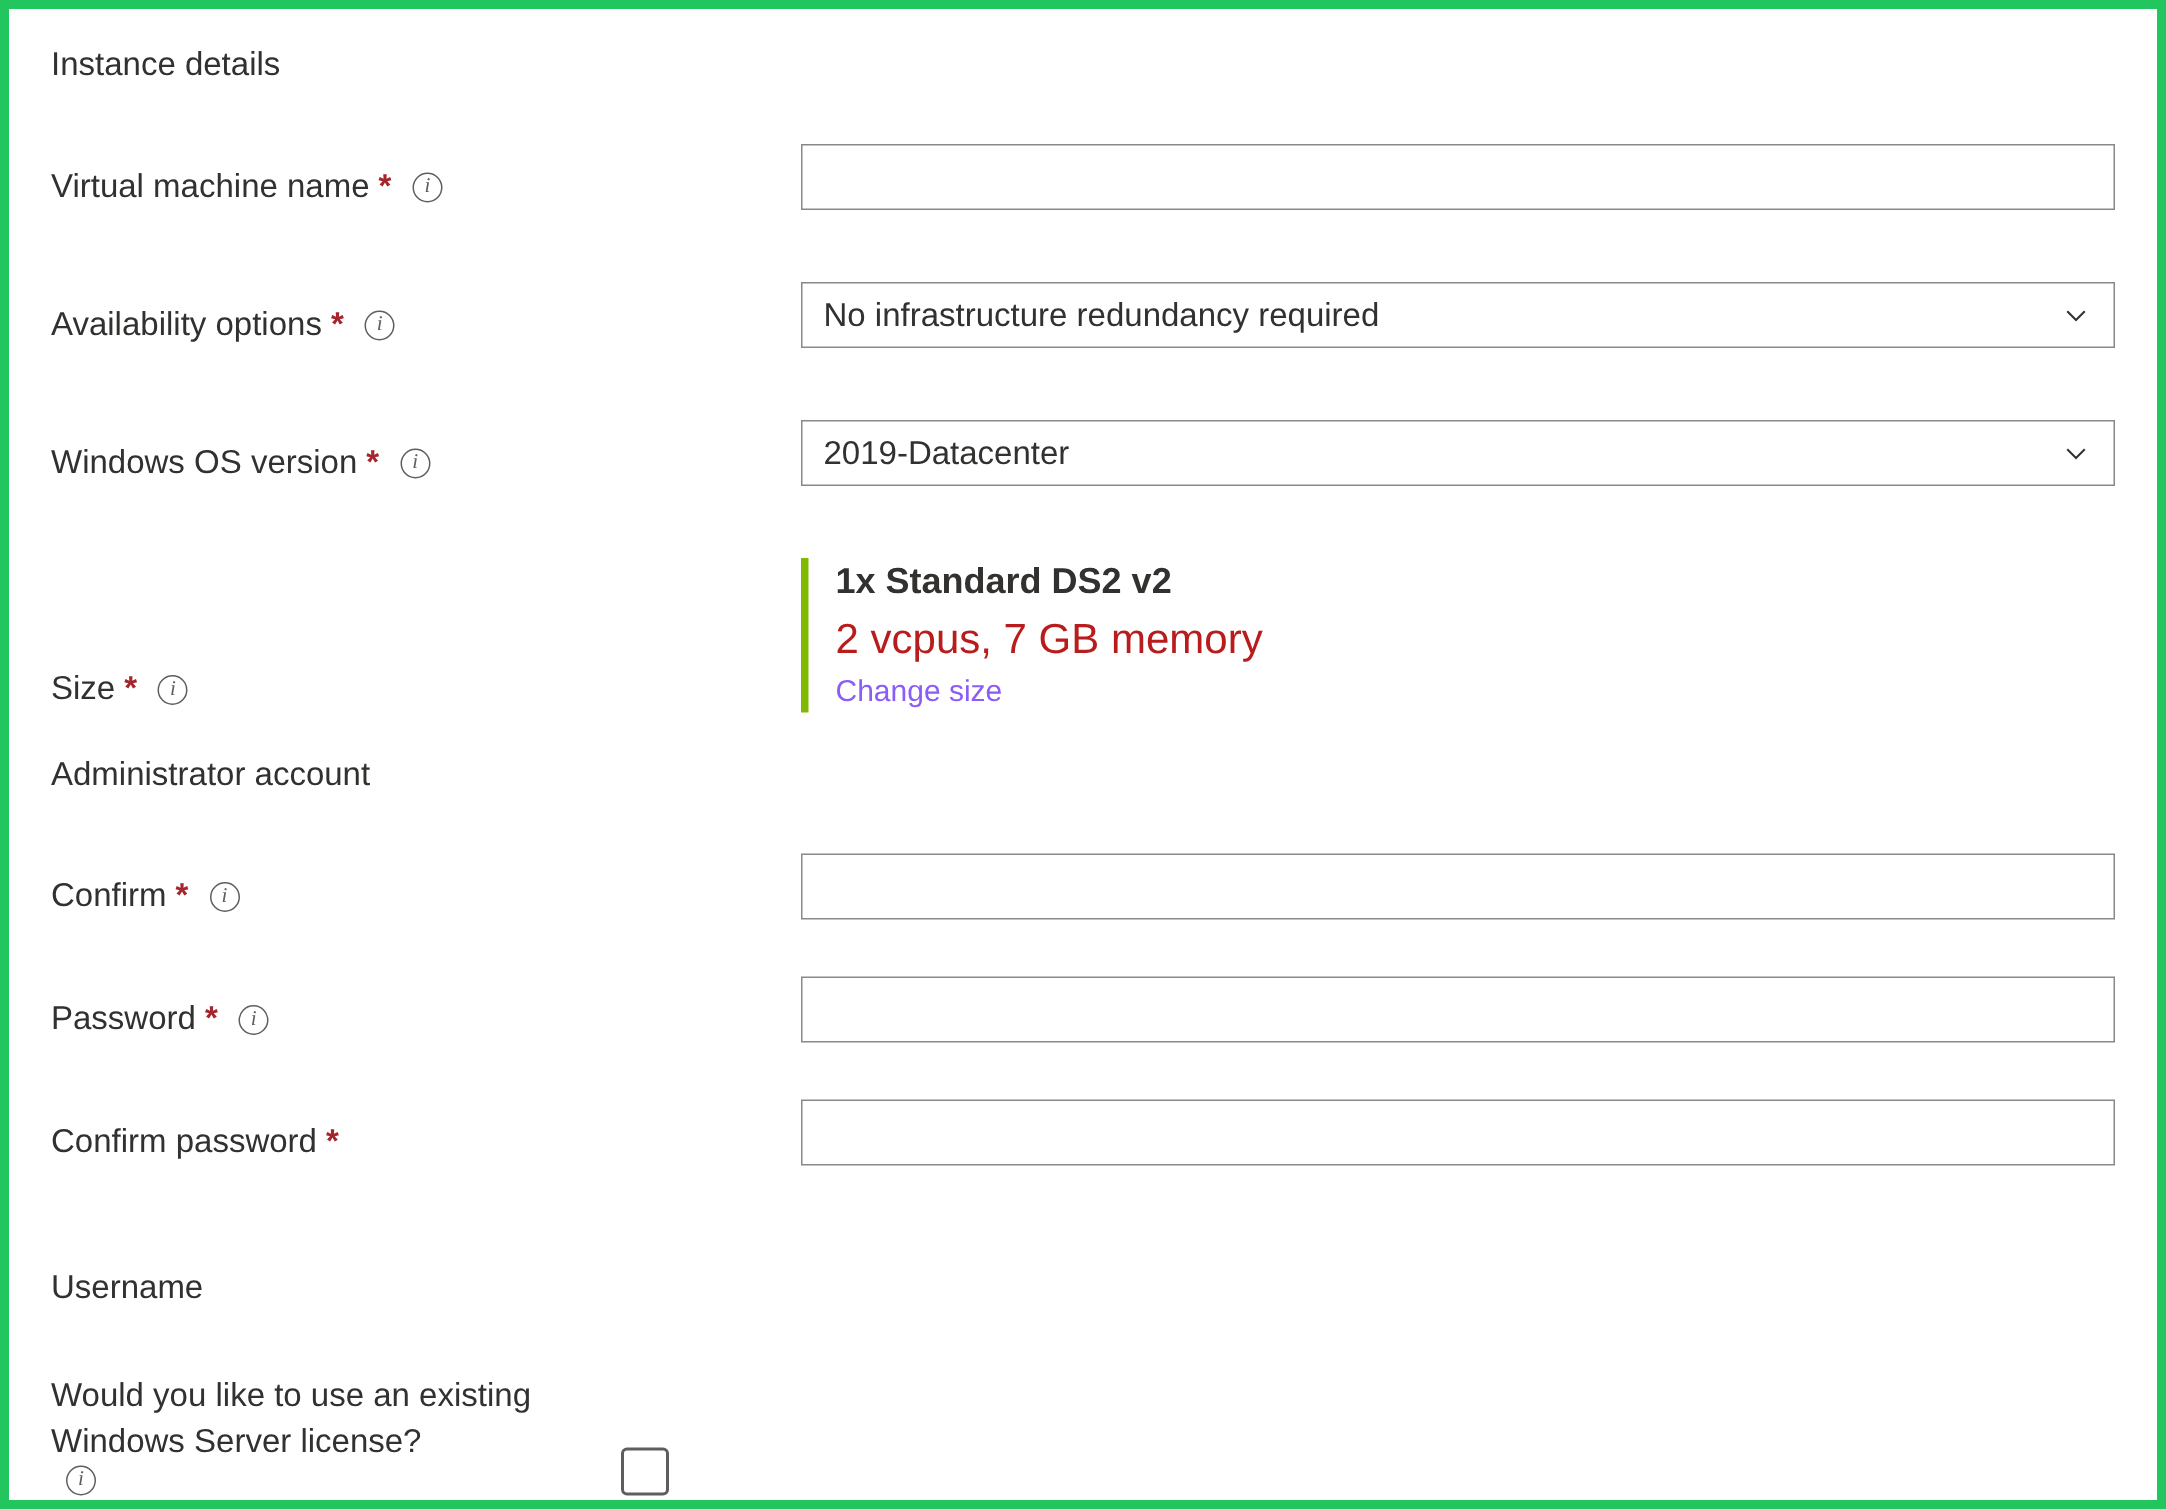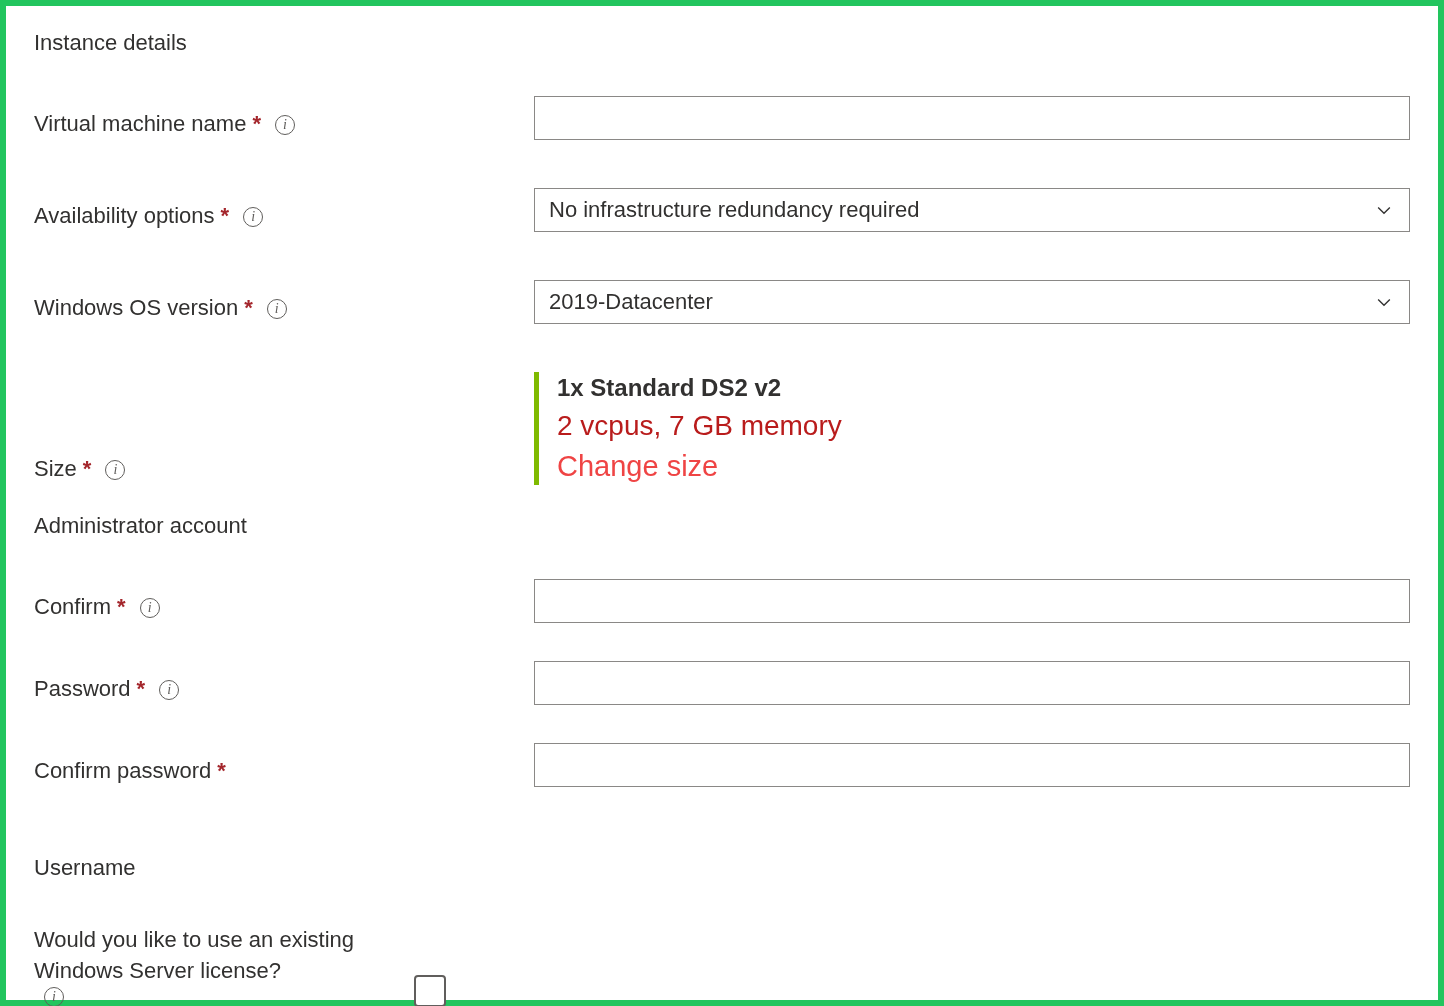--- a/index.html
+++ b/index.html
@@ -101,22 +101,22 @@
     font-weight: 700;
     font-size: 24px;
     margin-bottom: 8px;
   }
   .size-sub {
     font-size: 28px;
     color: #b91c1c;
     margin-bottom: 8px;
   }
   .link {
-    color: #ef4444;
-    font-size: 29px;
+    color: #8b5cf6;
+    font-size: 20px;
     cursor: pointer;
   }
   .checkbox {
     width: 32px; height: 32px;
     border: 2px solid #605e5c;
     border-radius: 4px;
     background: #fff;
     cursor: pointer;
     margin-top: 2px;
   }

